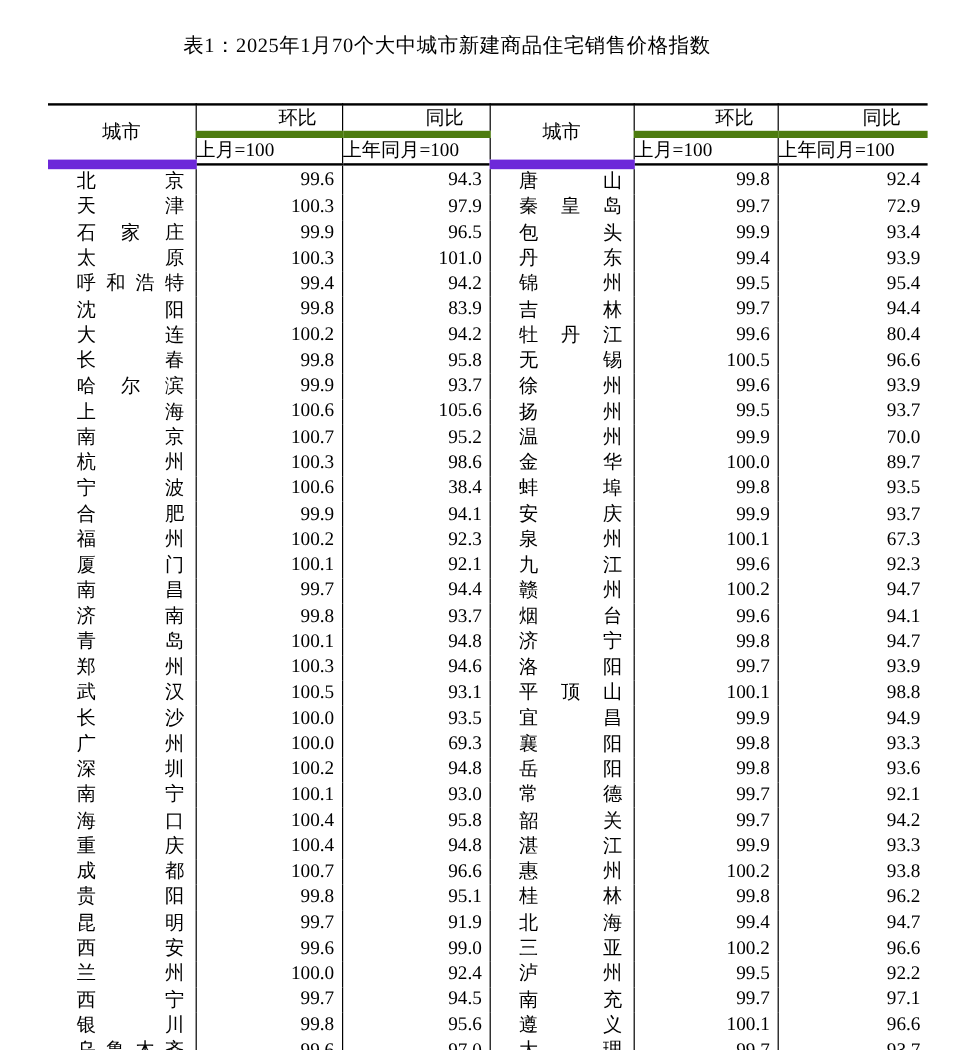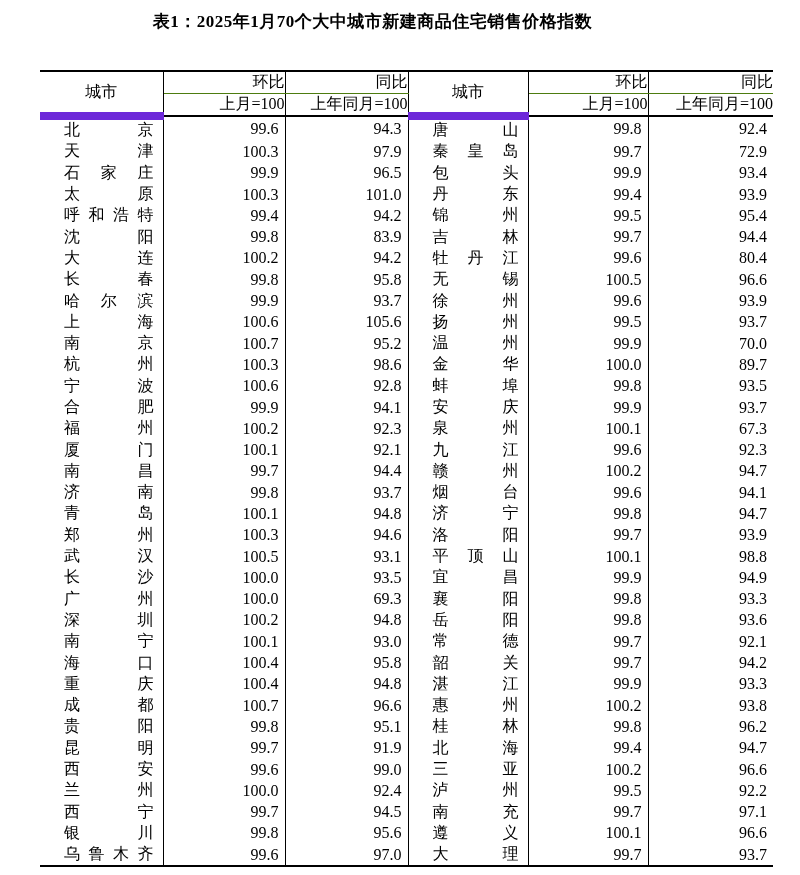--- a/index.html
+++ b/index.html
@@ -13,47 +13,47 @@
     color: #000000;
   }
   .page {
     position: relative;
     width: 800px;
     height: 875px;
     background: #ffffff;
   }
   .title {
     width: 745px;
-    padding-top: 10px;
+    padding-top: 26px;
     text-align: center;
     font-size: 17px;
-    font-weight: bold;
+    font-weight: normal;
     letter-spacing: 0.5px;
   }
   table.price-table {
     border-collapse: collapse;
     table-layout: fixed;
     margin: 37px 0 0 40px;
     width: 733px;
     border-top: 2px solid #000000;
     border-bottom: 2px solid #000000;
   }
   th, td {
     font-size: 16px;
     font-weight: normal;
     padding: 0;
     border-right: 1px solid #000000;
     vertical-align: middle;
     white-space: nowrap;
     overflow: hidden;
   }
   th:last-child, td:last-child { border-right: none; }
-  th.top-h  { border-bottom: 1px solid #4d7c0f; height: 21px; text-align: right; padding-left: 48px; }
+  th.top-h  { border-bottom: 6px solid #4d7c0f; height: 21px; text-align: center; padding-left: 48px; }
   th.city-h { border-bottom: 8px solid #6d28d9; text-align: center; }
-  th.sub-h  { border-bottom: 2px solid #000000; height: 21px; text-align: right; }
+  th.sub-h  { border-bottom: 2px solid #000000; height: 21px; text-align: left; }
   td { height: 21.3px; }
   td.city-cell { padding: 0 9px 0 24px; }
   .city-justify {
     display: flex;
     justify-content: space-between;
     width: 100%;
   }
   td.num-cell { text-align: right; padding-right: 6px; }
 </style>
 </head>
@@ -312,21 +312,21 @@
           <td class="num-cell">89.7</td>
         </tr>
         <tr>
           <td class="city-cell">
             <span class="city-justify">
               <span>宁</span>
               <span>波</span>
             </span>
           </td>
           <td class="num-cell">100.6</td>
-          <td class="num-cell">92.8</td>
+          <td class="num-cell">38.4</td>
           <td class="city-cell">
             <span class="city-justify">
               <span>蚌</span>
               <span>埠</span>
             </span>
           </td>
           <td class="num-cell">99.8</td>
           <td class="num-cell">93.5</td>
         </tr>
         <tr>

